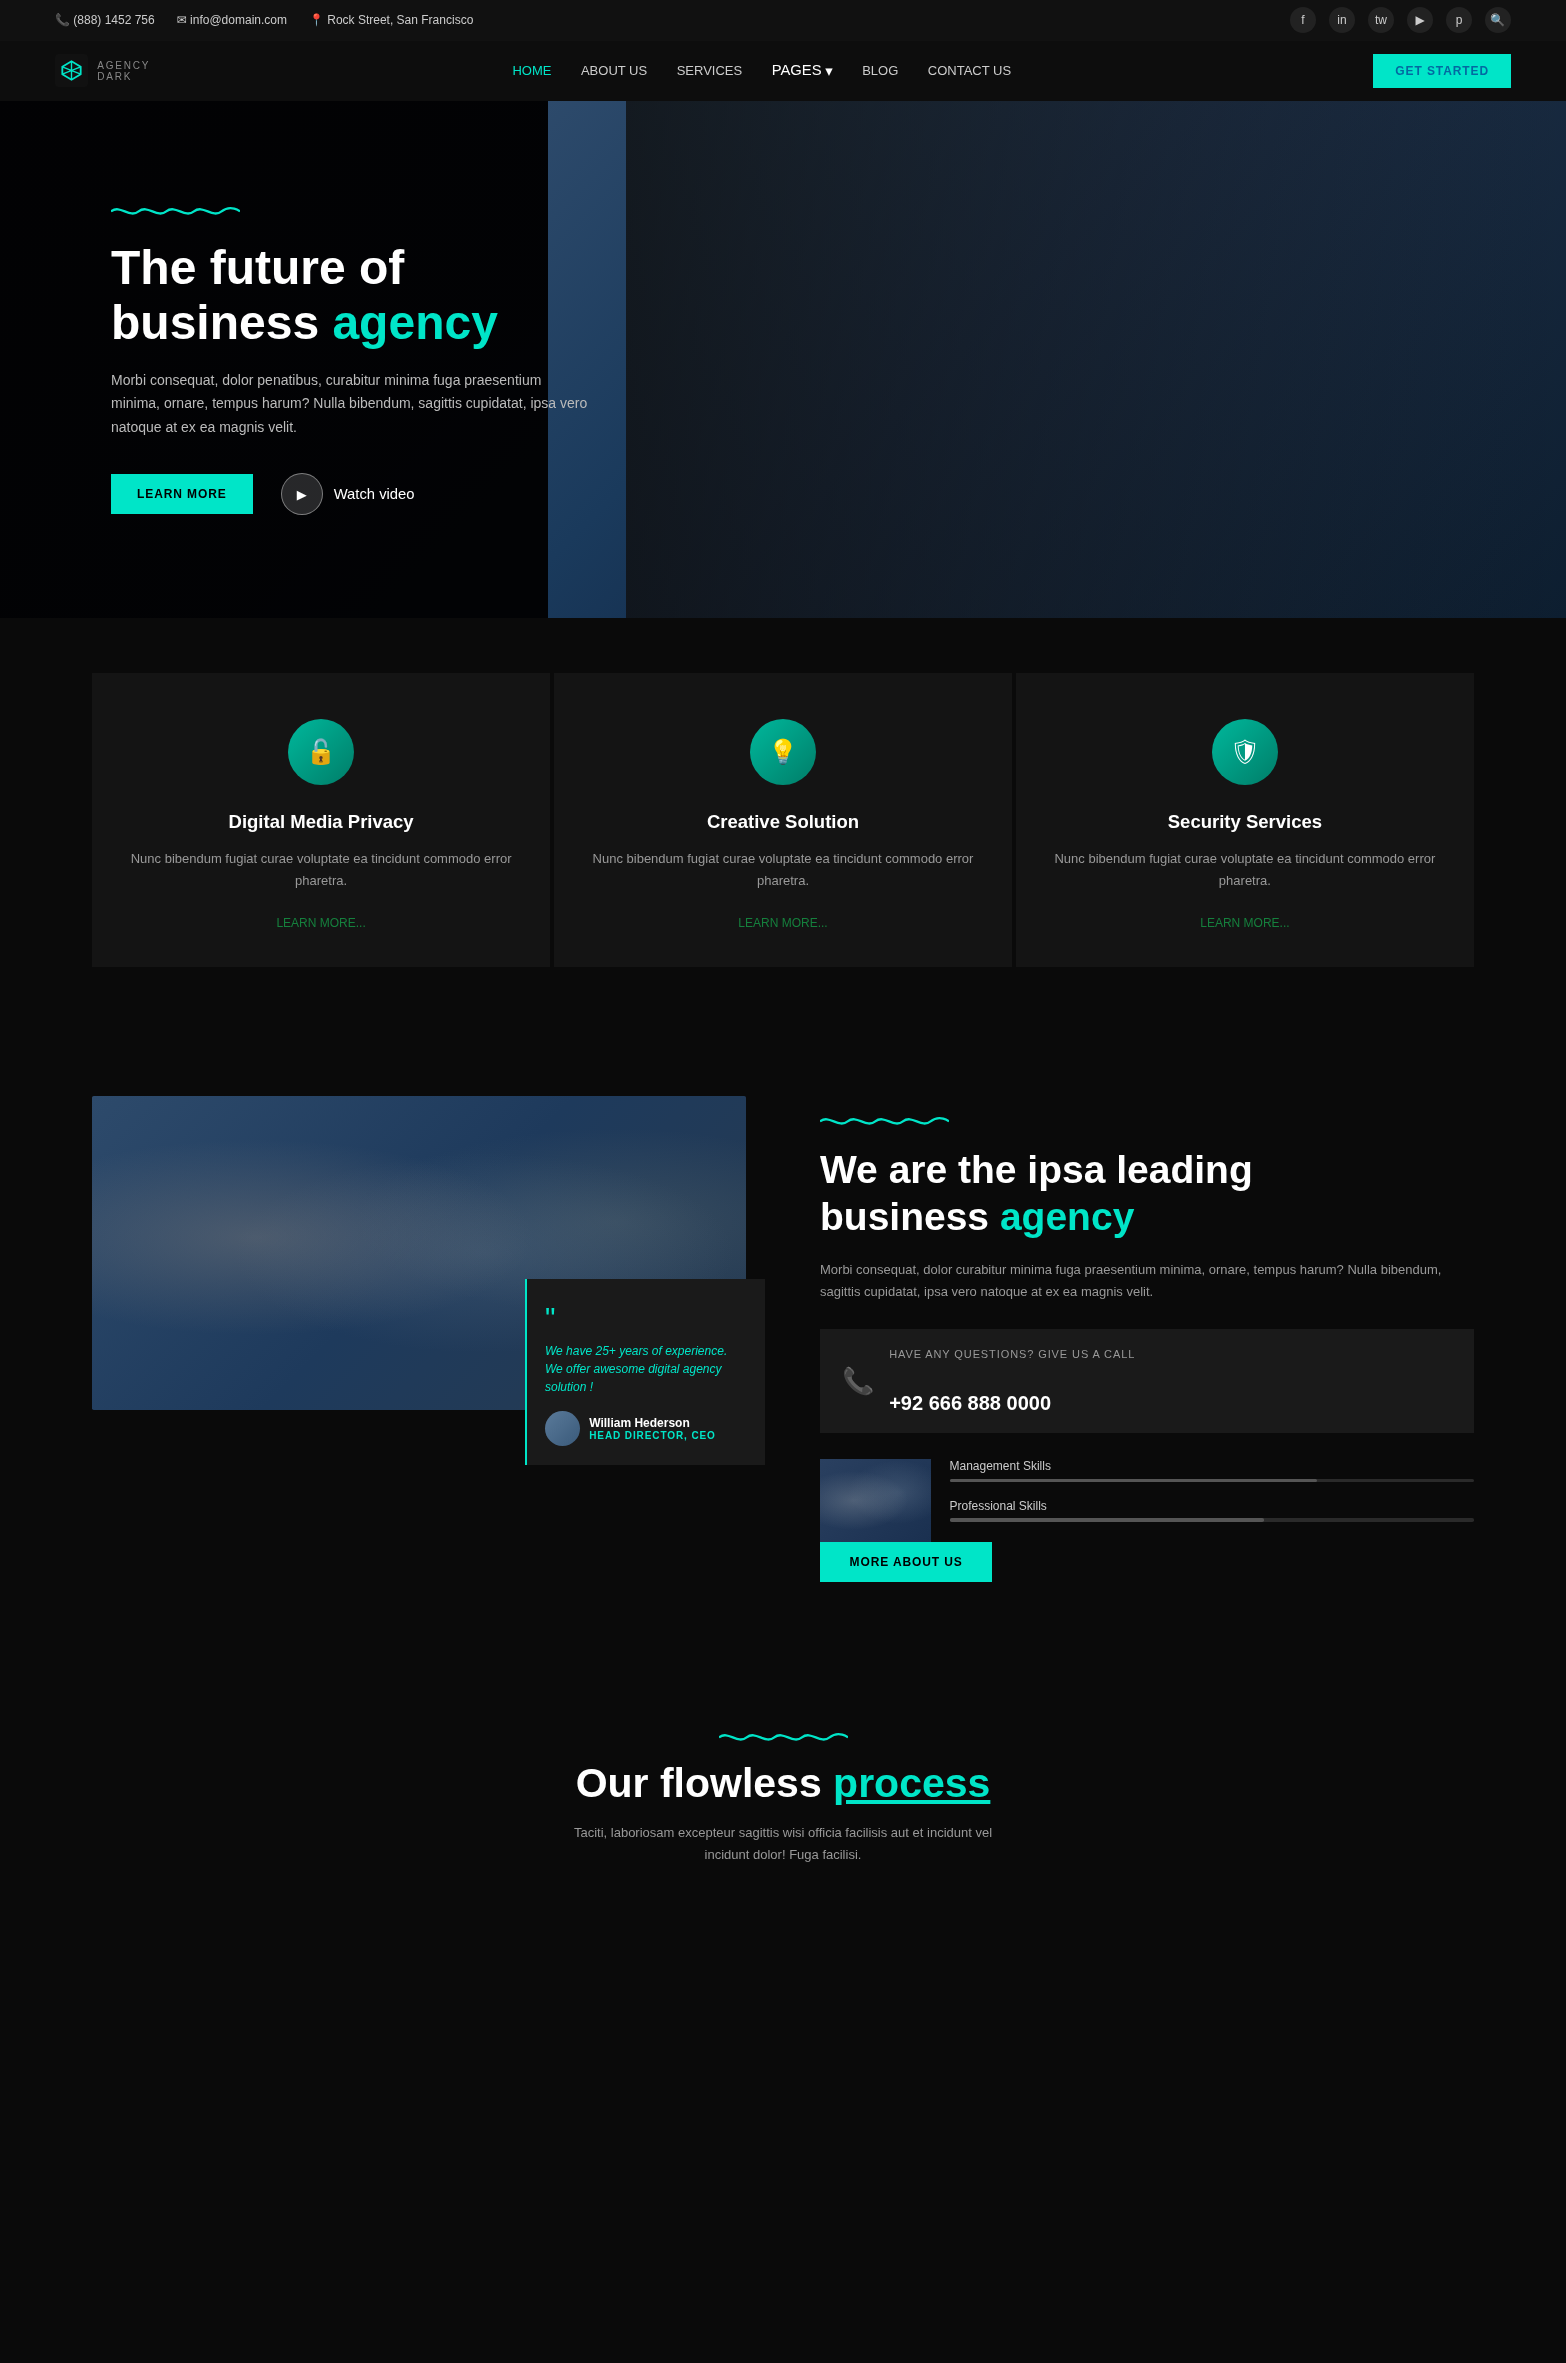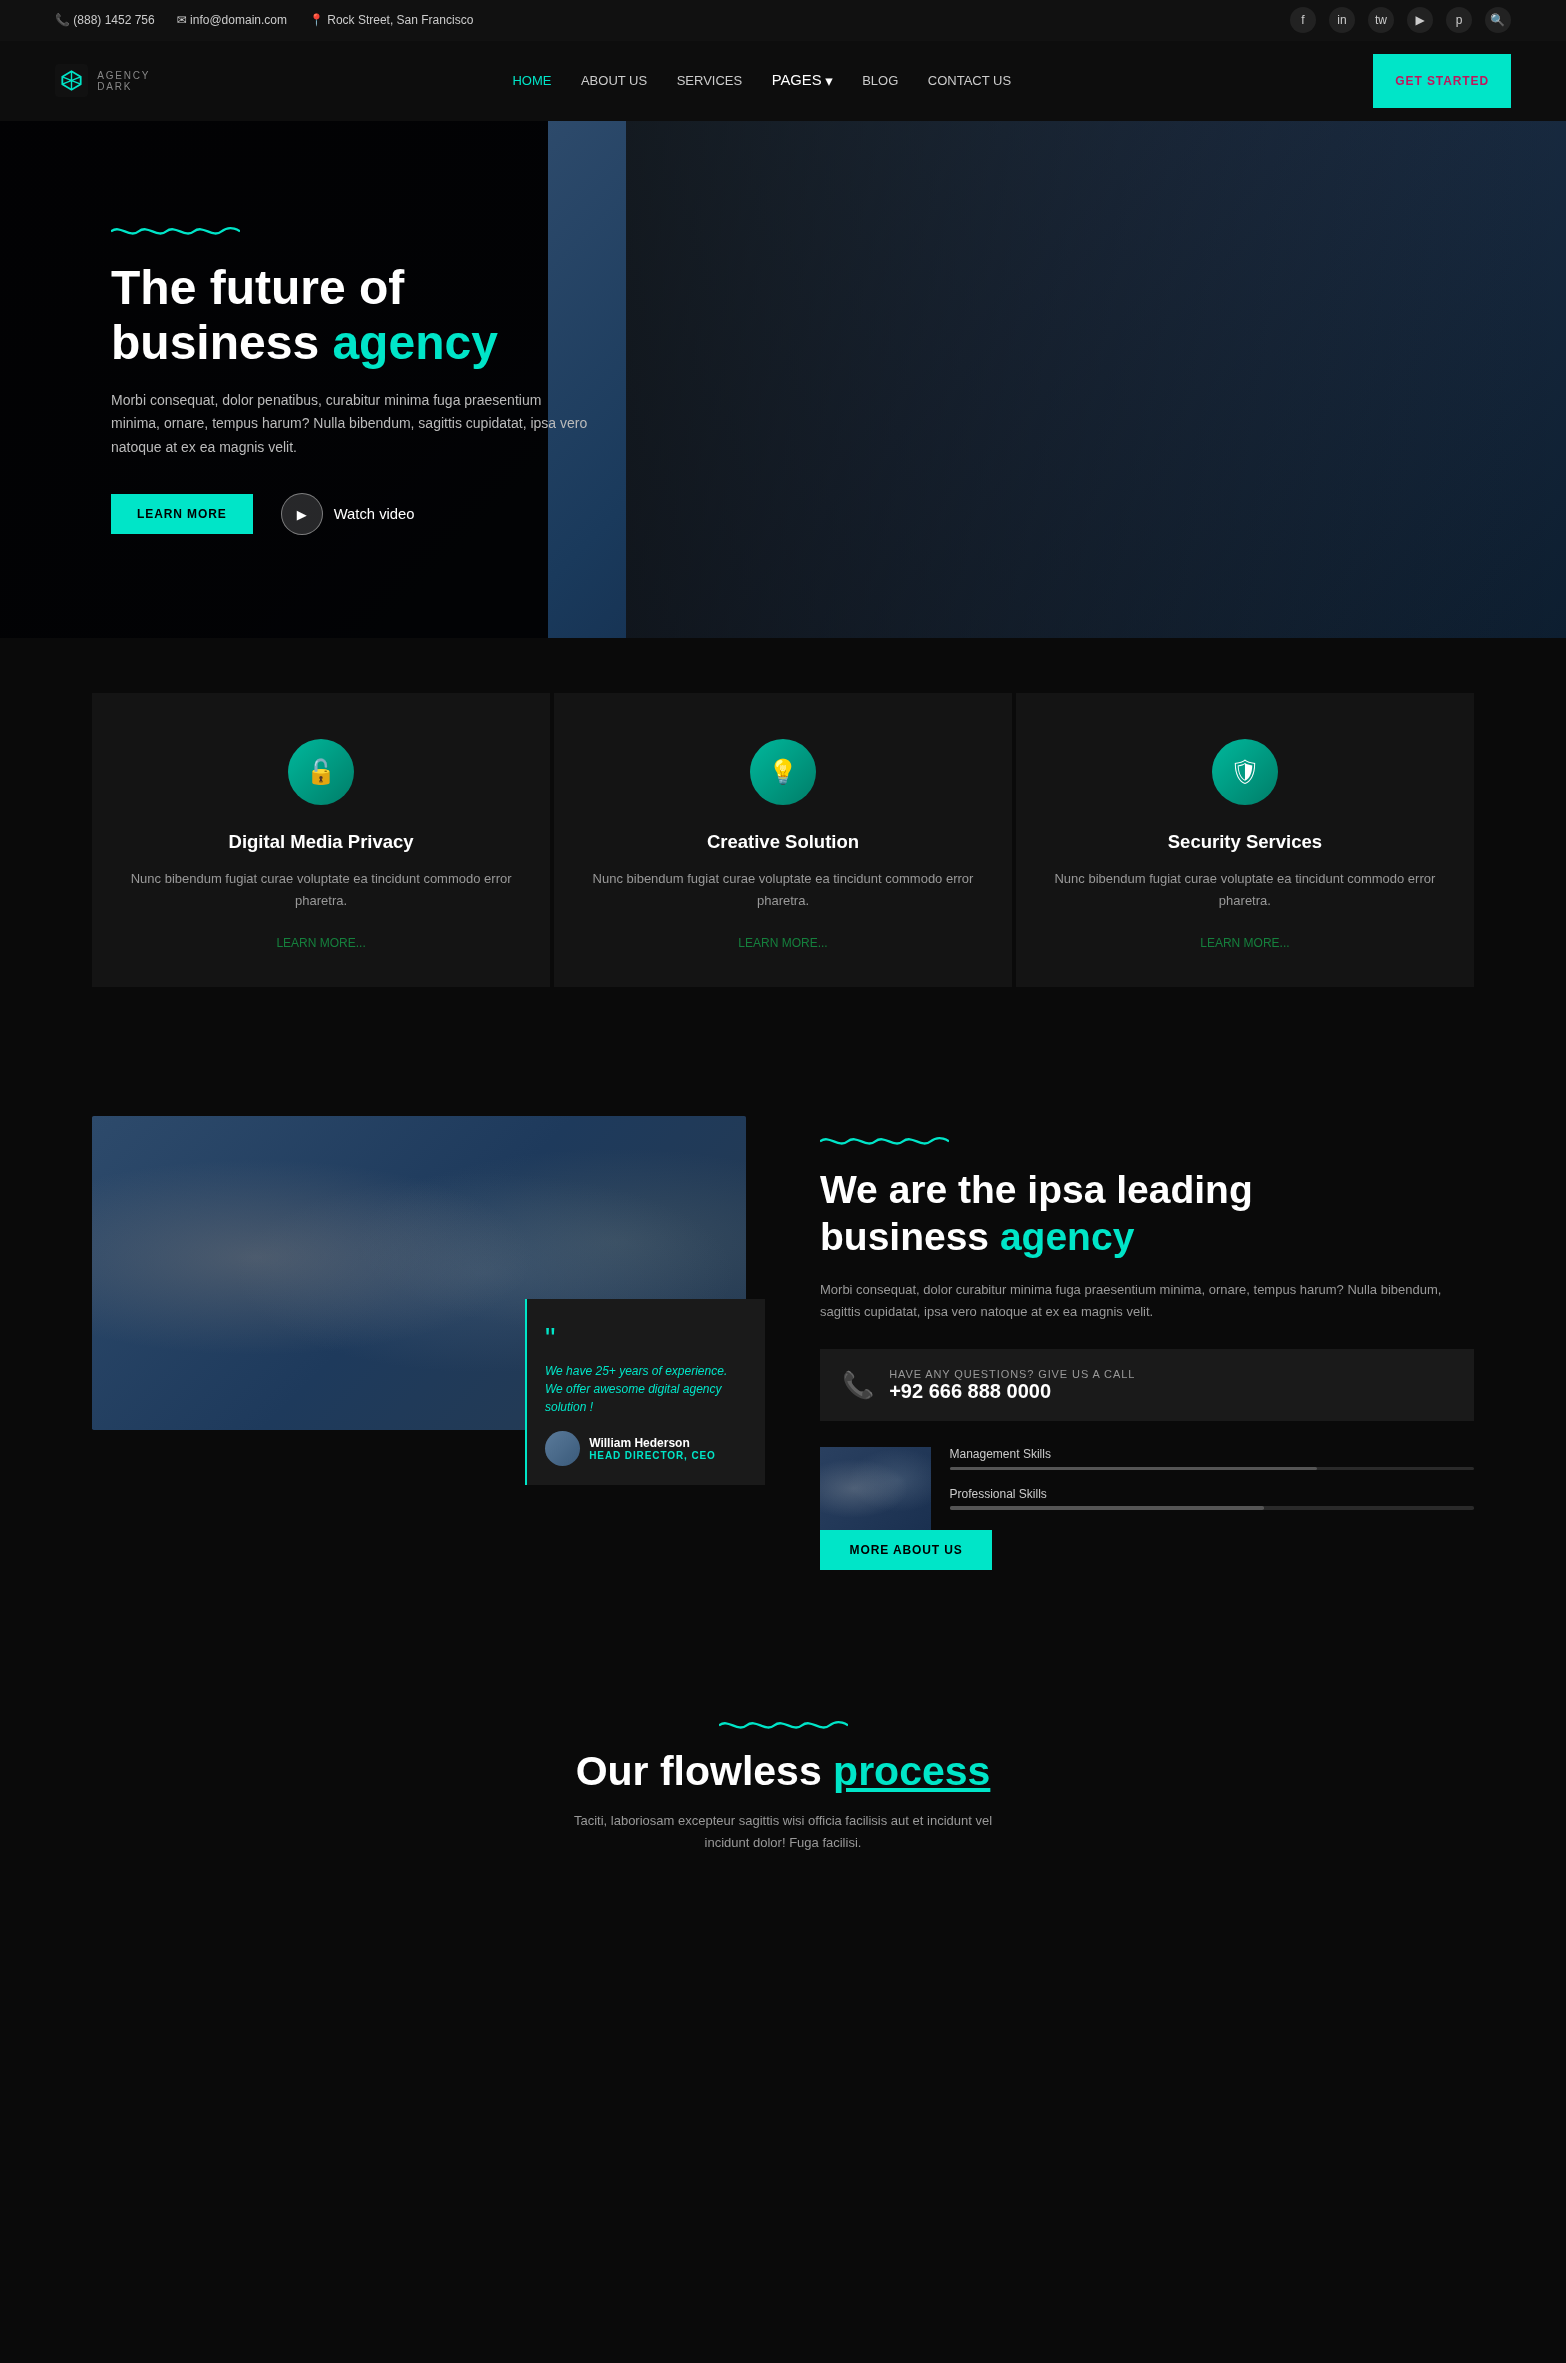--- a/index.html
+++ b/index.html
@@ -34,21 +34,21 @@
     }
     .logo { display: flex; align-items: center; gap: 9.2px; }
     .logo-icon { width: 33px; height: 33px; }
     .logo-text { font-size: 14px; font-weight: 700; color: #fff; line-height: 1.1; }
     .logo-text span { display: block; font-size: 10px; font-weight: 400; color: #888; letter-spacing: 1.8px; }
     nav { display: flex; align-items: center; gap: 29.5px; }
     nav a { color: #ccc; text-decoration: none; font-size: 13px; font-weight: 500; }
     nav a.active { color: #00e5c8; }
     .nav-pages { display: flex; align-items: flex-start; gap: 3.7px; cursor: pointer; }
     .btn-get-started {
-      background: #00e5c8; color: #be185d; padding: 20px 22px;
+      background: #00e5c8; color: #0369a1; padding: 10px 22px;
       font-size: 12px; font-weight: 700; border: none; cursor: pointer;
       text-transform: uppercase; letter-spacing: 0.9px;
     }
 
     
     .hero {
       position: relative;
       min-height: 517px;
       background: linear-gradient(to right, rgba(0,0,0,0.92) 45%, rgba(0,0,0,0.3) 100%),
                   linear-gradient(135deg, #1a1a2e 0%, #16213e 50%, #0f3460 100%);
@@ -157,21 +157,21 @@
     .about-desc { font-size: 13px; color: #999; line-height: 1.7; margin-bottom: 26px; }
 
     .call-box {
       background: #1a1a1a;
       padding: 18.5px 22px;
       display: flex; align-items: center; gap: 14.8px;
       margin-bottom: 26px;
     }
     .call-icon { font-size: 26px; color: #00e5c8; }
     .call-label { font-size: 11px; color: #999; text-transform: uppercase; letter-spacing: 0.9px; }
-    .call-number { font-size: 20px; font-weight: 800; color: #fff; }
+    .call-number { font-size: 20px; font-weight: 800; color: #fff; margin-top: 32px; }
     .skill-row { margin-bottom: 16.6px; }
     .skill-row-header { display: flex; justify-content: space-between; margin-bottom: 5.5px; }
     .skill-name { font-size: 12px; color: #ccc; }
     .skill-bar-bg { width: 100%; height: 3.7px; background: #2a2a2a; border-radius: 1.8px; }
     .skill-bar-fill { height: 3.7px; background: #555; border-radius: 1.8px; }
 
     .skills-with-img { display: flex; gap: 18.5px; align-items: flex-start; }
     .skills-img {
       width: 111px; height: 83px; flex-shrink: 0;
       background: linear-gradient(135deg, #2a4060, #1a3050);

